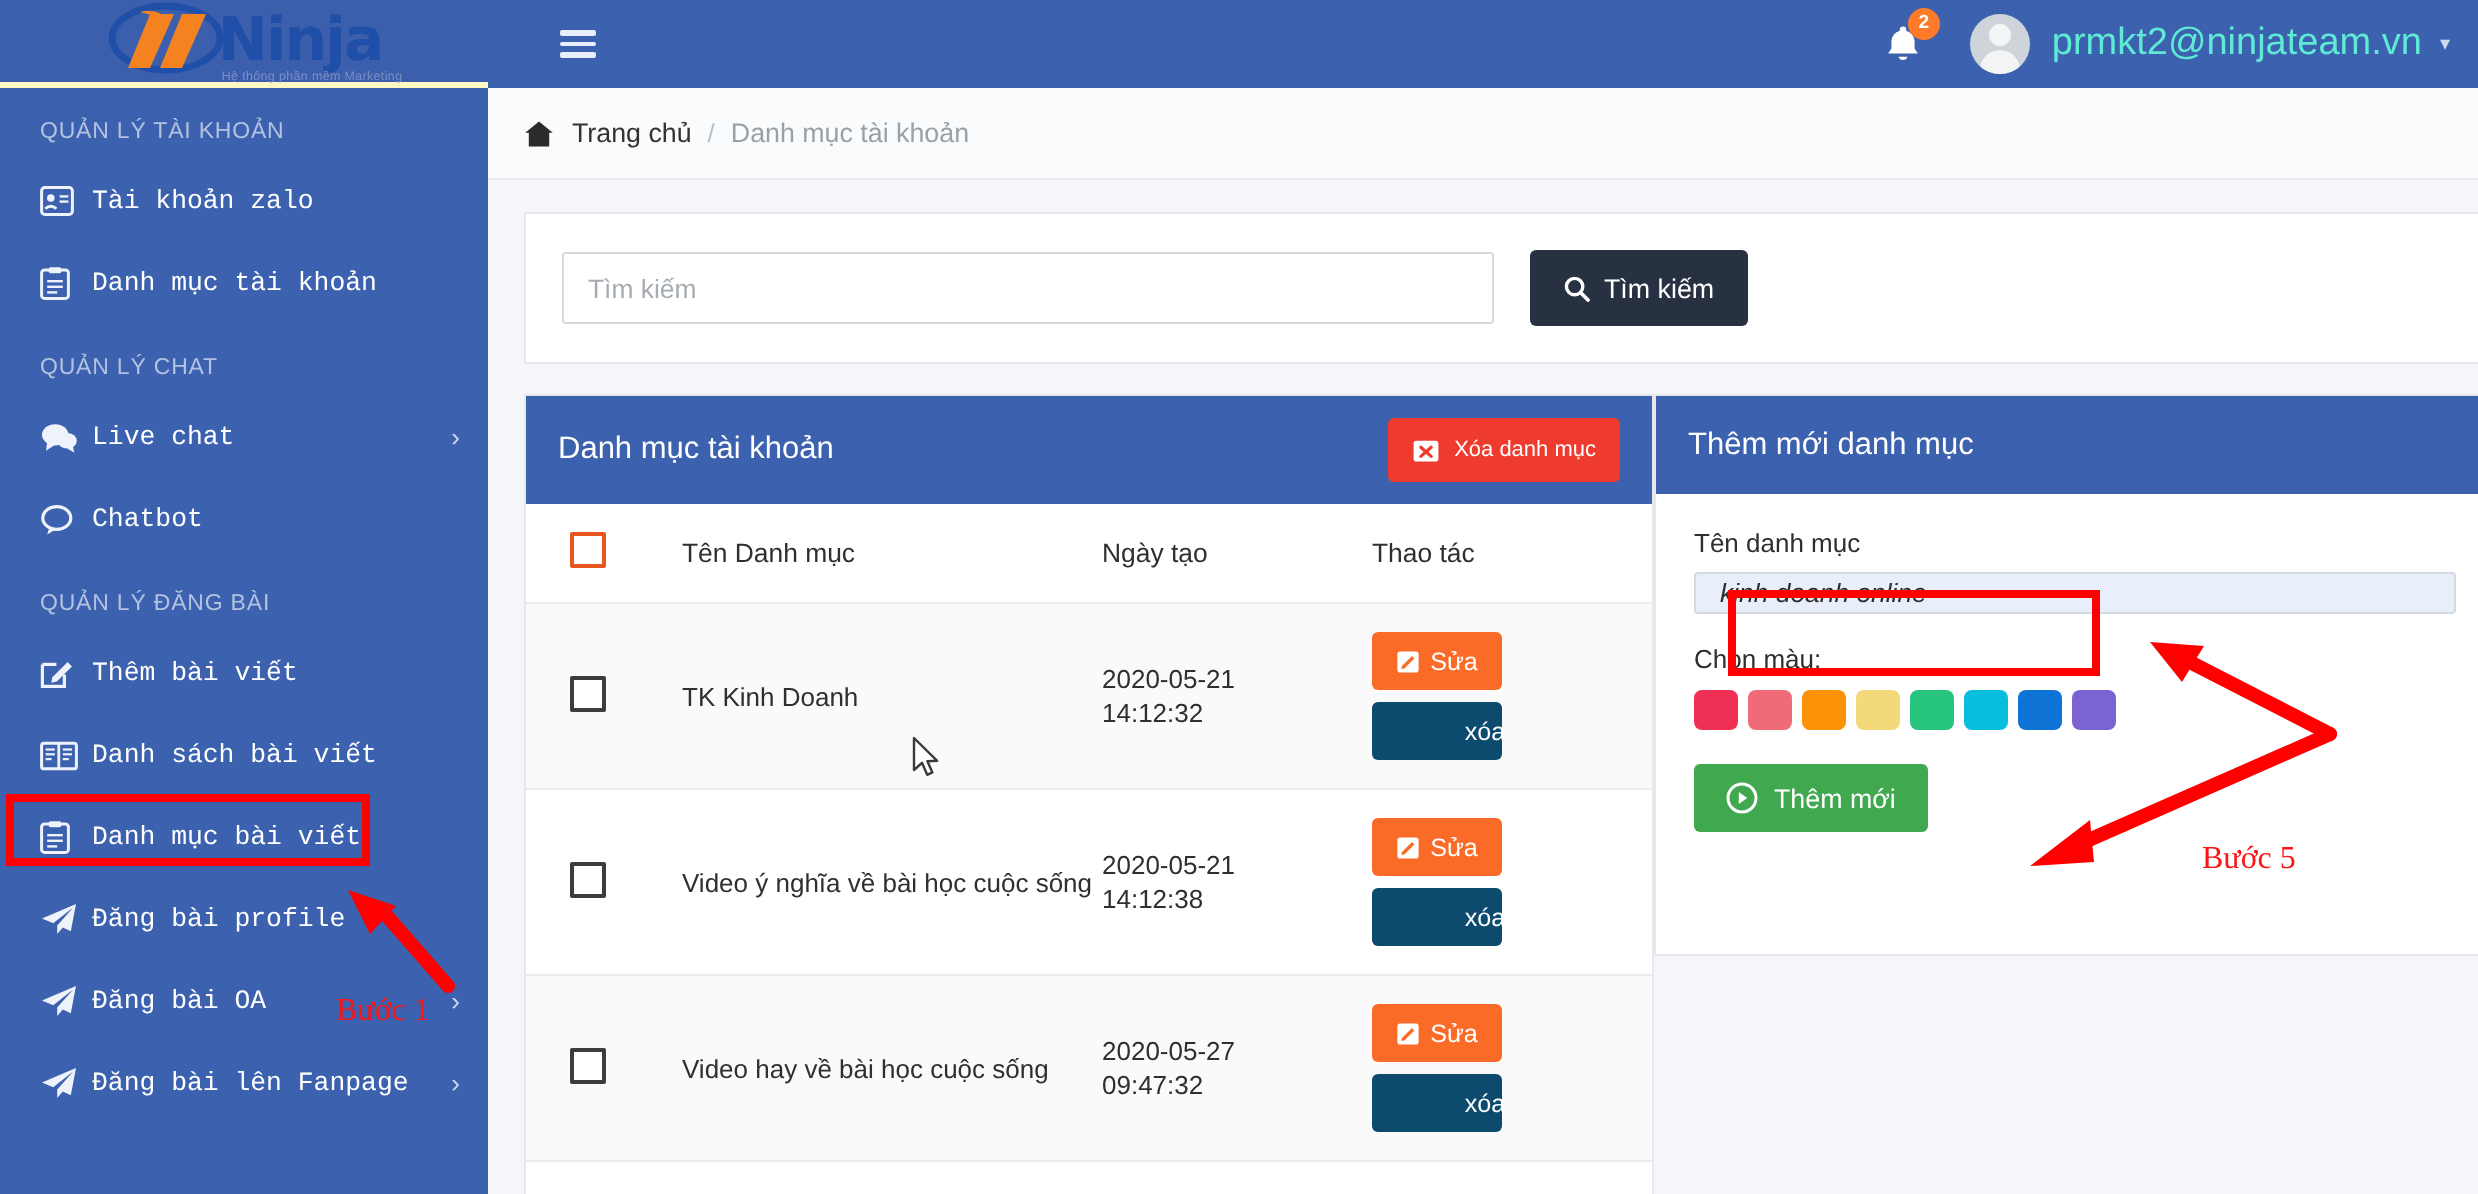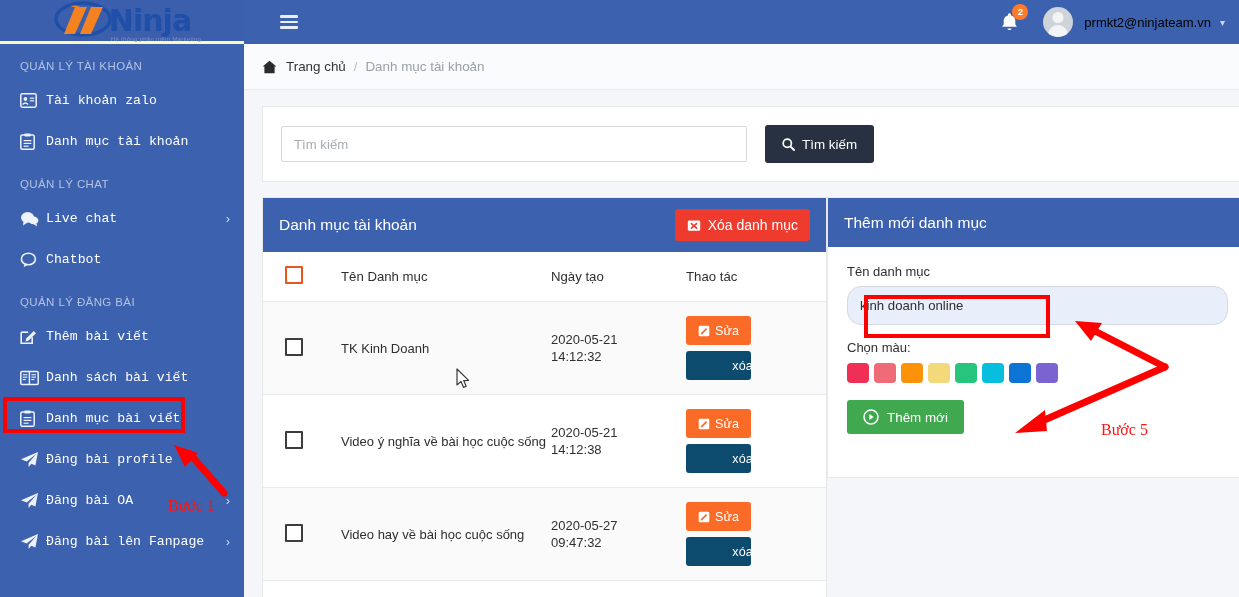--- a/index.html
+++ b/index.html
@@ -89,21 +89,21 @@
   .avatar::before {
     content: ""; position: absolute; left: 50%; top: 5px;
     transform: translateX(-50%);
     width: 11px; height: 11px; border-radius: 50%; background: #f3f4f6;
   }
   .avatar::after {
     content: ""; position: absolute; left: 50%; top: 18px;
     transform: translateX(-50%);
     width: 20px; height: 16px; border-radius: 10px 10px 0 0; background: #f3f4f6;
   }
-  .user-email { color: #000000; font-size: 13px; }
+  .user-email { color: #5eead4; font-size: 19px; }
   .user-caret { color: #cfd9ef; font-size: 10px; margin-left: 9px; }
 
   
   .content {
     position: absolute; left: 244px; top: 44px;
     width: 995px; height: 553px; background: #f4f6f9;
     overflow: hidden;
   }
   .breadcrumb-bar {
     height: 46px; background: #fafbfc;
@@ -145,21 +145,21 @@
     background: #3c61ae; color: #fff;
     display: flex; align-items: center;
     padding: 0 16px;
   }
   .panel-head.left-h { height: 54px; }
   .panel-head.right-h { height: 49px; }
   .panel-title { font-size: 15.5px; }
   .del-btn {
     margin-left: auto; background: #ef3b2d; color: #fff;
     border: none; border-radius: 3px; height: 32px; padding: 0 12px;
-    font-size: 14px; display: flex; align-items: center; gap: 7px;
+    font-size: 11px; display: flex; align-items: center; gap: 7px;
     cursor: pointer; font-family: "Liberation Sans", sans-serif;
   }
 
   table.tbl { width: 100%; border-collapse: collapse; table-layout: fixed; }
   table.tbl th {
     text-align: left; font-weight: normal; color: #2f2f2f;
     font-size: 13.2px; padding: 14px 0; border-bottom: 1px solid #e9ebee;
     background: #fff;
   }
   table.tbl td {
@@ -188,24 +188,24 @@
   }
   .btn-edit { background: #fb6b28; }
   .btn-del  { background: #0c4a6e; gap: 48px; }
 
   .date-cell { line-height: 17px; }
 
   
   .rp-body { padding: 17px 19px 0 19px; }
   .fld-label { font-size: 13px; color: #2f2f2f; margin-bottom: 7px; }
   .fld-input {
-    width: 381px; height: 39px; background: #e8eefa;
-    border: 1px solid #d4d9e2; border-radius: 14px;
+    width: 381px; height: 21px; background: #e8eefa;
+    border: 1px solid #d4d9e2; border-radius: 2px;
     padding: 0 12px; font-size: 13.2px; color: #2e2e2e;
-    outline: none; font-family: "Liberation Sans", sans-serif;
+    outline: none; font-family: "Liberation Sans", sans-serif; font-style: italic;
   }
   .color-label { font-size: 13px; color: #2f2f2f; margin: 15px 0 8px 0; }
   .swatches { display: flex; gap: 5px; }
   .sw { width: 22px; height: 20px; border-radius: 4px; cursor: pointer; }
   .add-btn {
     margin-top: 17px; background: #40a84f; color: #fff; border: none;
     border-radius: 3px; height: 34px; padding: 0 16px; font-size: 13.4px;
     display: flex; align-items: center; gap: 8px; cursor: pointer;
     font-family: "Liberation Sans", sans-serif;
   }

